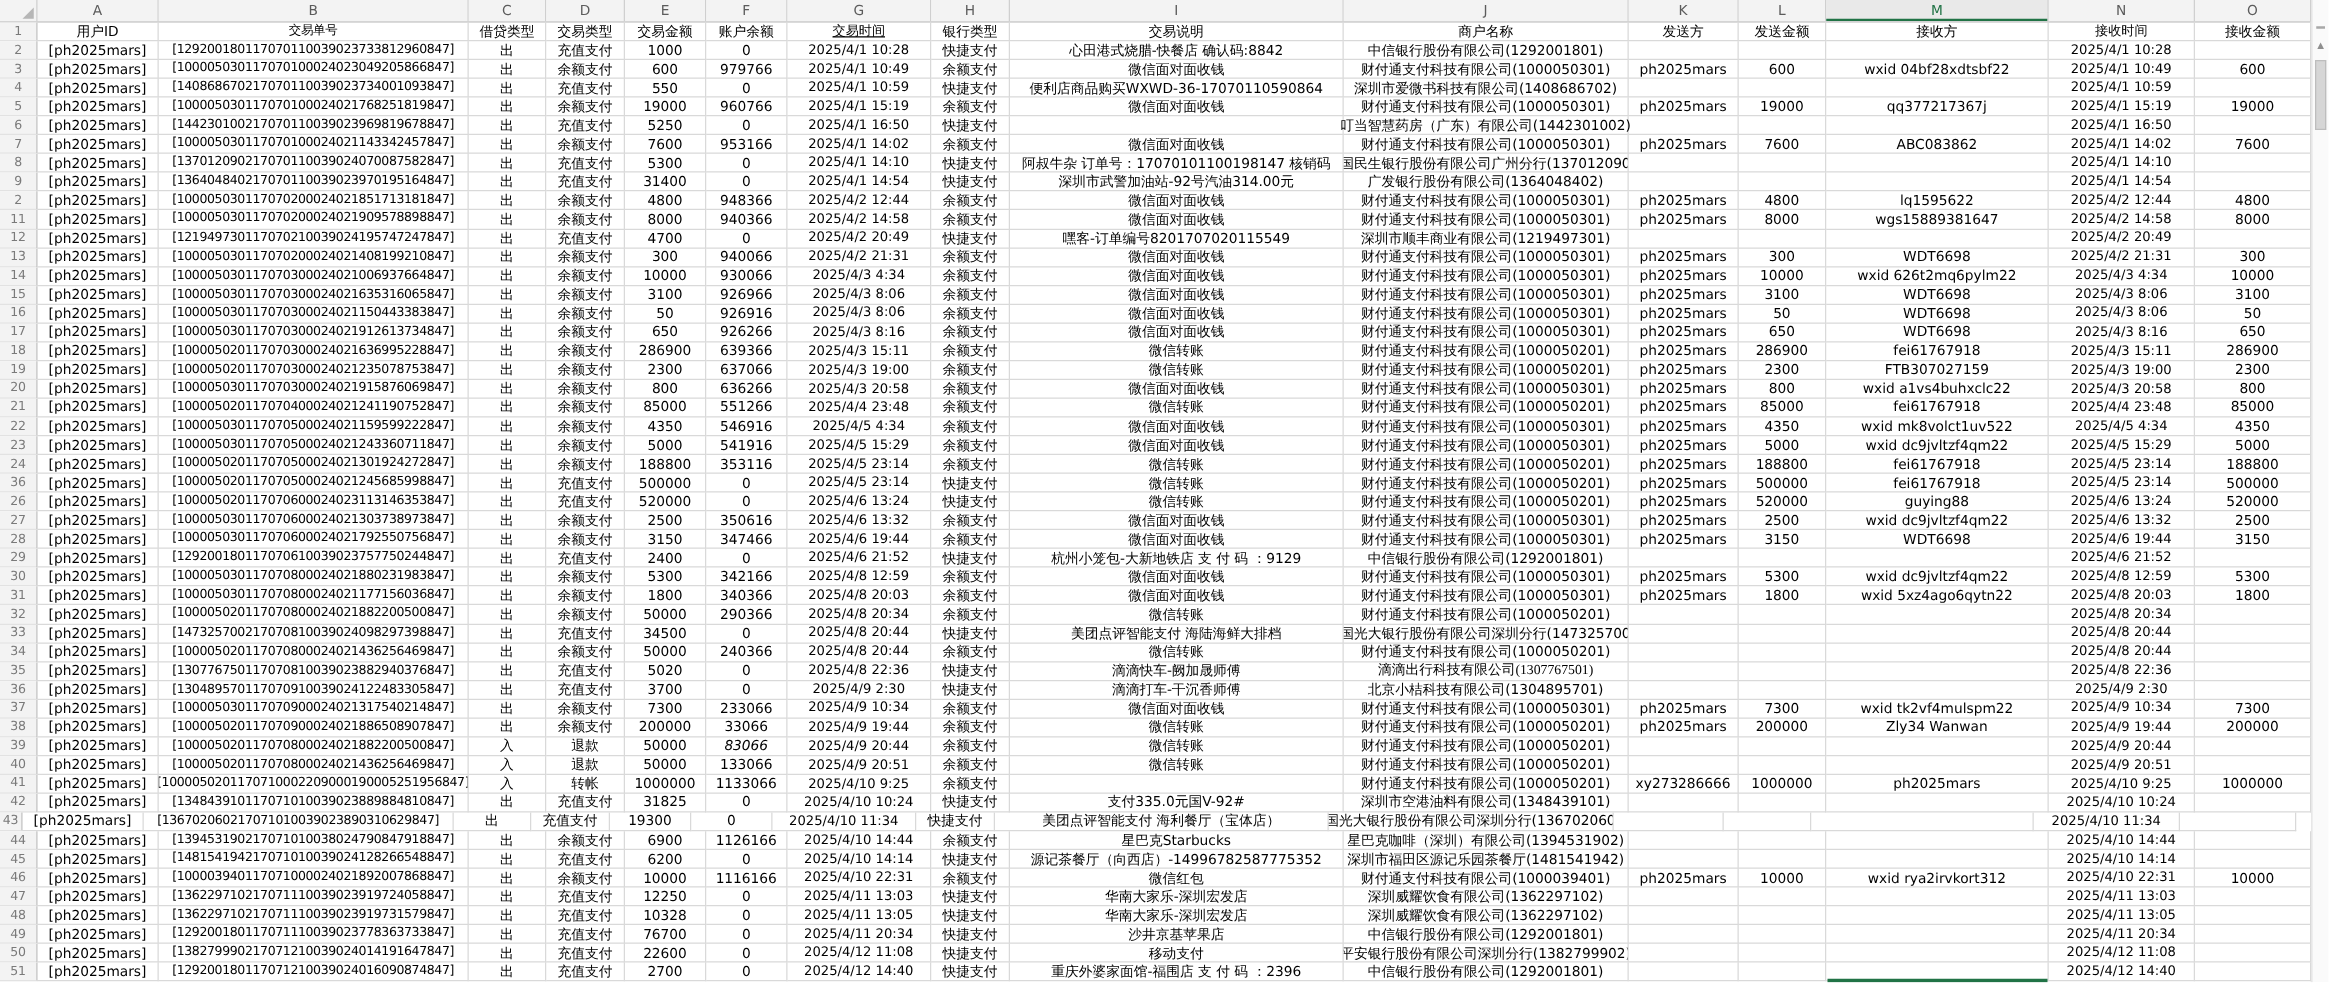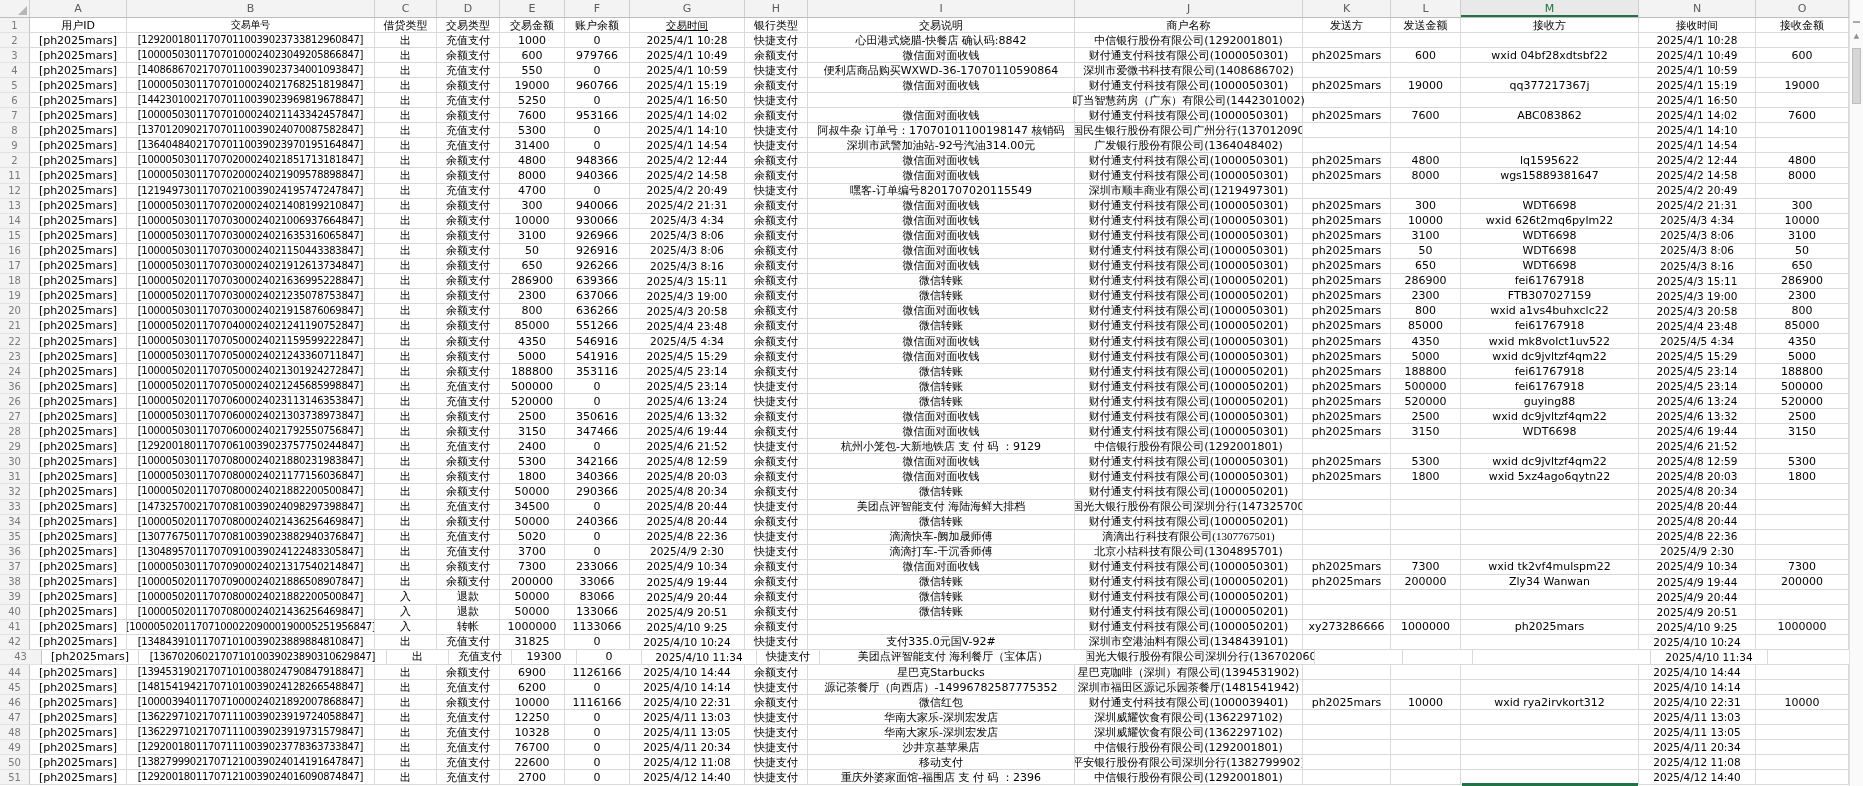--- a/index.html
+++ b/index.html
@@ -749,21 +749,21 @@
         <div class="cell colN" style="width: 117px;">2025/4/9 19:44</div>
         <div class="cell colO" style="width: 93px;">200000</div>
       </div>
       <div class="row">
         <div class="rownum" style="width: 30px;">39</div>
         <div class="cell colA" style="width: 97px;">[ph2025mars]</div>
         <div class="cell colB" style="width: 248px;">[100005020117070800024021882200500847]</div>
         <div class="cell colC" style="width: 62px;">入</div>
         <div class="cell colD" style="width: 63px;">退款</div>
         <div class="cell colE" style="width: 65px;">50000</div>
-        <div class="cell colF" style="width: 65px;">83066</div>
+        <div class="cell colF" style="width: 65px; font-style: italic;">83066</div>
         <div class="cell colG" style="width: 115px;">2025/4/9 20:44</div>
         <div class="cell colH" style="width: 63px;">余额支付</div>
         <div class="cell colI" style="width: 267px;">微信转账</div>
         <div class="cell colJ" style="width: 228px;">财付通支付科技有限公司(1000050201)</div>
         <div class="cell colK" style="width: 88px;"></div>
         <div class="cell colL" style="width: 70px;"></div>
         <div class="cell colM" style="width: 178px;"></div>
         <div class="cell colN" style="width: 117px;">2025/4/9 20:44</div>
         <div class="cell colO" style="width: 93px;"></div>
       </div>
@@ -815,21 +815,21 @@
         <div class="cell colH" style="width: 63px;">快捷支付</div>
         <div class="cell colI" style="width: 267px;">支付335.0元国V-92#</div>
         <div class="cell colJ" style="width: 228px;">深圳市空港油料有限公司(1348439101)</div>
         <div class="cell colK" style="width: 88px;"></div>
         <div class="cell colL" style="width: 70px;"></div>
         <div class="cell colM" style="width: 178px;"></div>
         <div class="cell colN" style="width: 117px;">2025/4/10 10:24</div>
         <div class="cell colO" style="width: 93px;"></div>
       </div>
       <div class="row">
-        <div class="rownum" style="width: 42px; text-align: right;">43</div>
+        <div class="rownum" style="width: 18px; text-align: right;">43</div>
         <div class="cell colA" style="width: 97px;">[ph2025mars]</div>
         <div class="cell colB" style="width: 248px;">[136702060217071010039023890310629847]</div>
         <div class="cell colC" style="width: 62px;">出</div>
         <div class="cell colD" style="width: 63px;">充值支付</div>
         <div class="cell colE" style="width: 65px;">19300</div>
         <div class="cell colF" style="width: 65px;">0</div>
         <div class="cell colG" style="width: 115px;">2025/4/10 11:34</div>
         <div class="cell colH" style="width: 63px;">快捷支付</div>
         <div class="cell colI" style="width: 267px;">美团点评智能支付 海利餐厅（宝体店）</div>
         <div class="cell colJ" style="width: 228px;">中国光大银行股份有限公司深圳分行(1367020602)</div>

